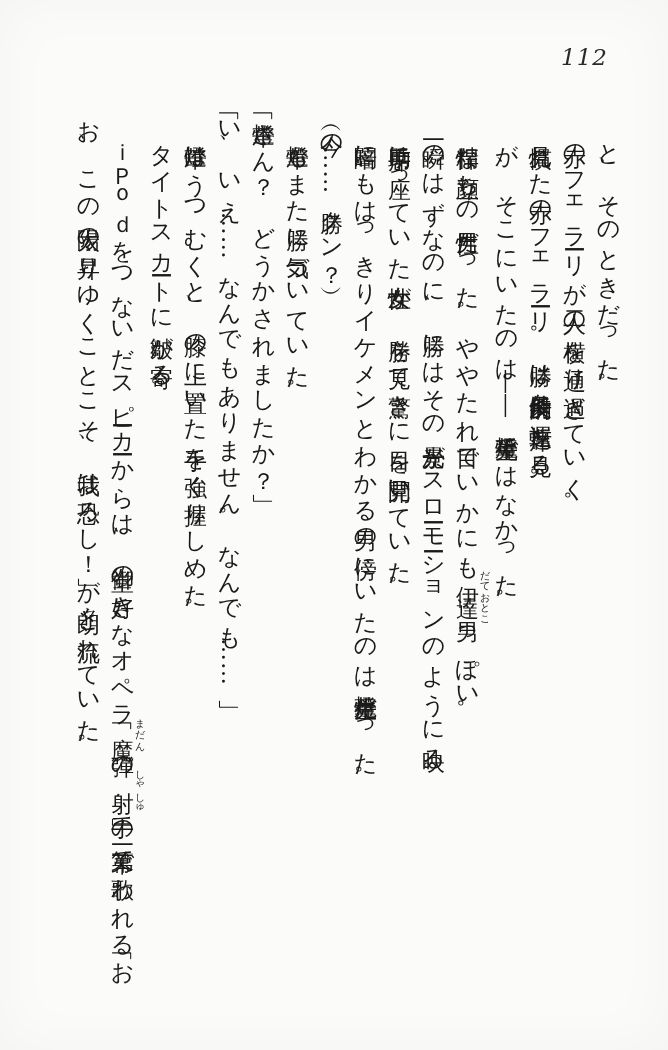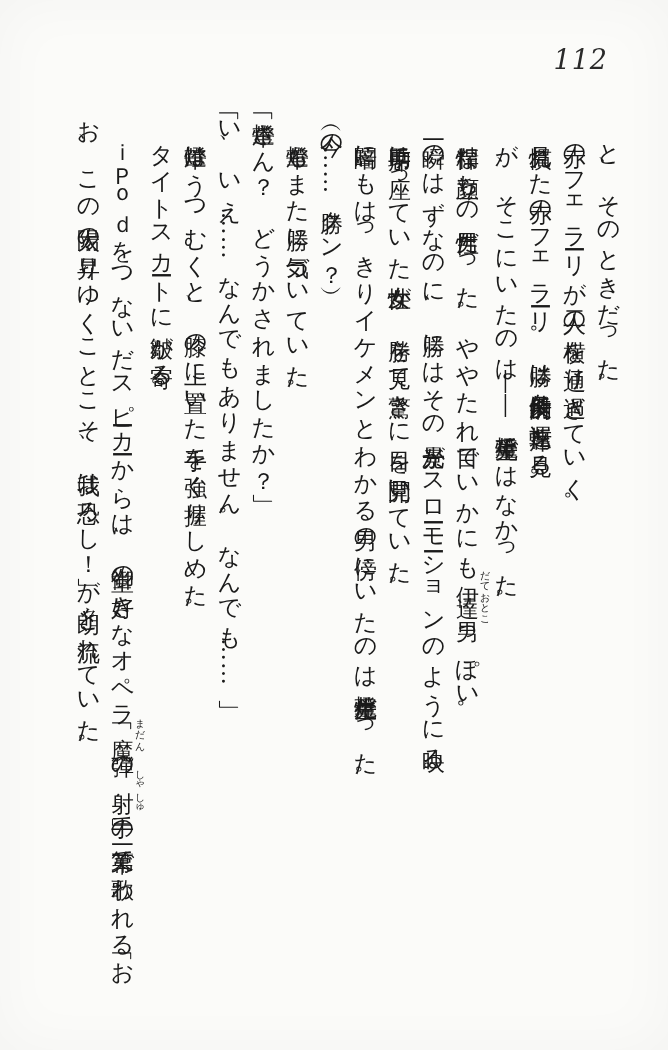--- a/index.html
+++ b/index.html
@@ -15,21 +15,21 @@
   }
   .page {
     position: absolute;
     inset: 0;
     box-shadow: inset 0 0 60px rgba(0,0,0,0.03);
   }
   .page-number {
     position: absolute;
     top: 44px;
     right: 60px;
-    font-size: 27px;
+    font-size: 23px;
     font-style: italic;
     letter-spacing: 1px;
   }
   .text-block {
     position: absolute;
     top: 105px;
     right: 42px;
     height: 912px;
     writing-mode: vertical-rl;
     -webkit-writing-mode: vertical-rl;

